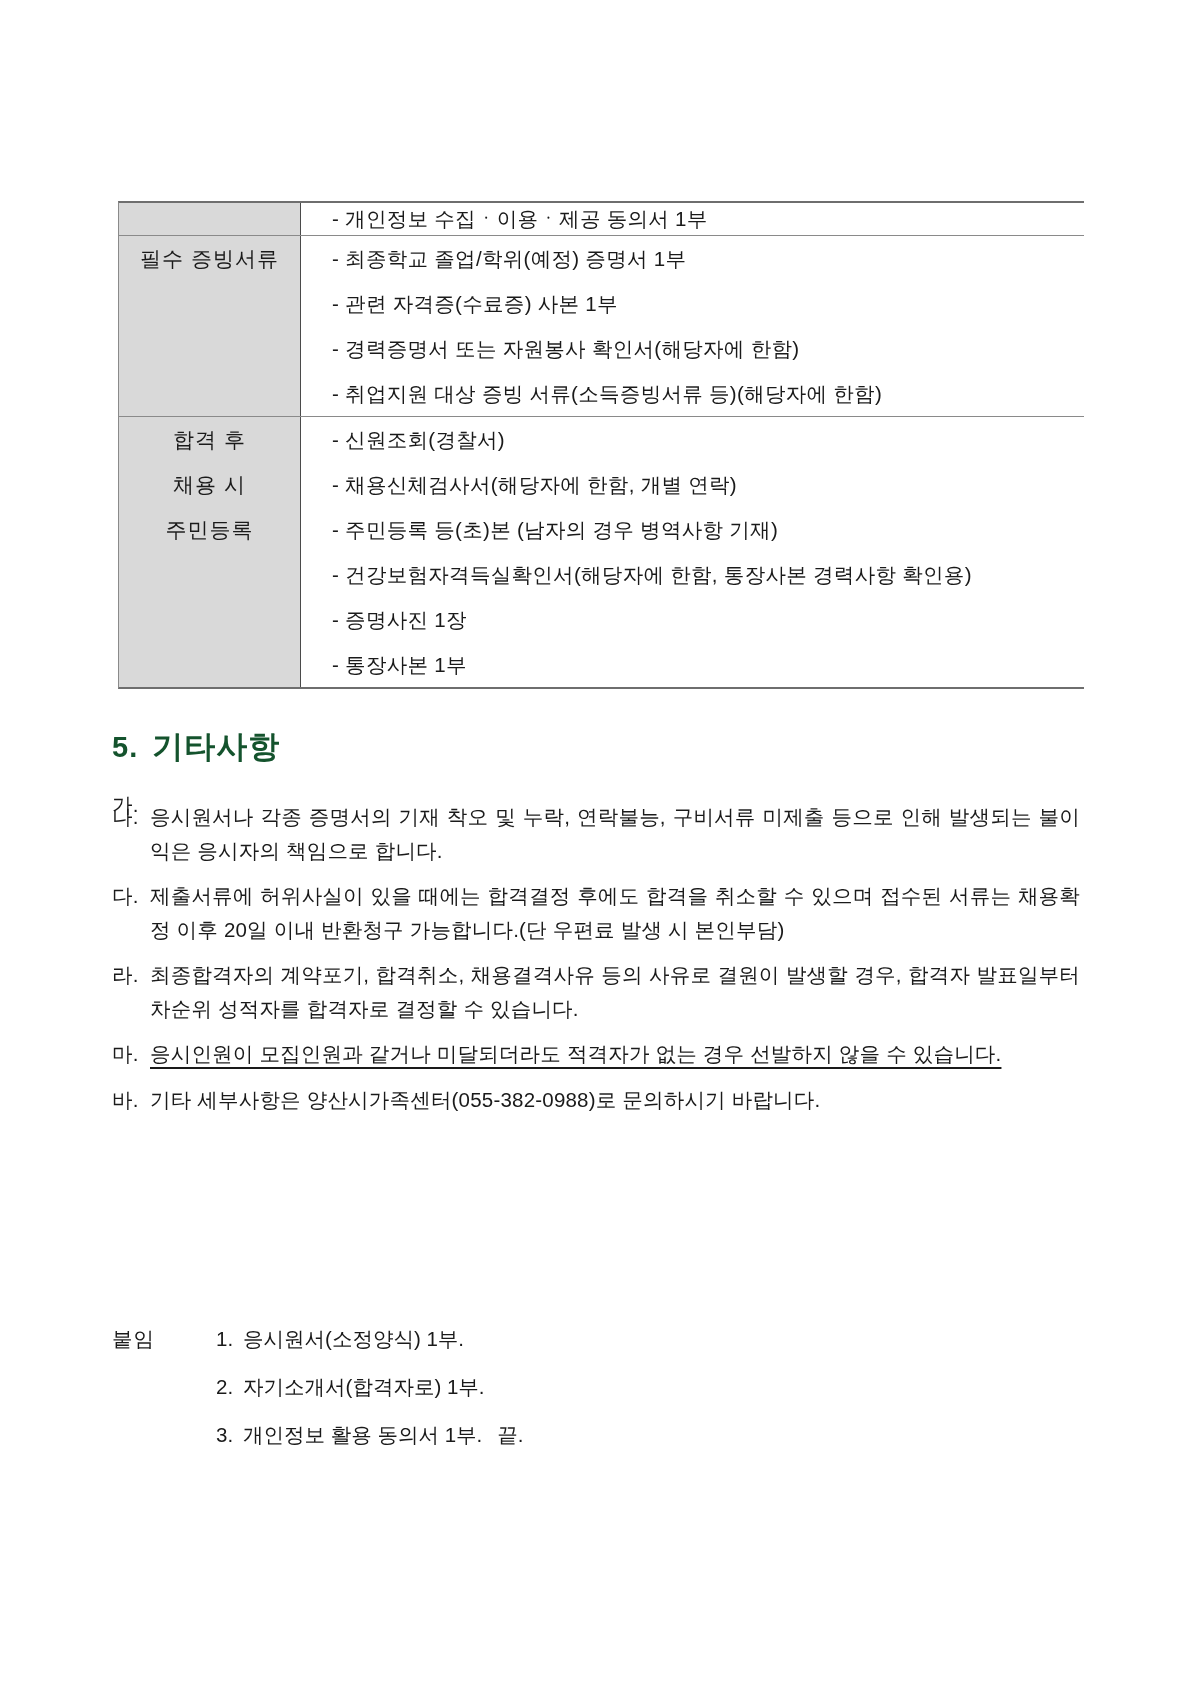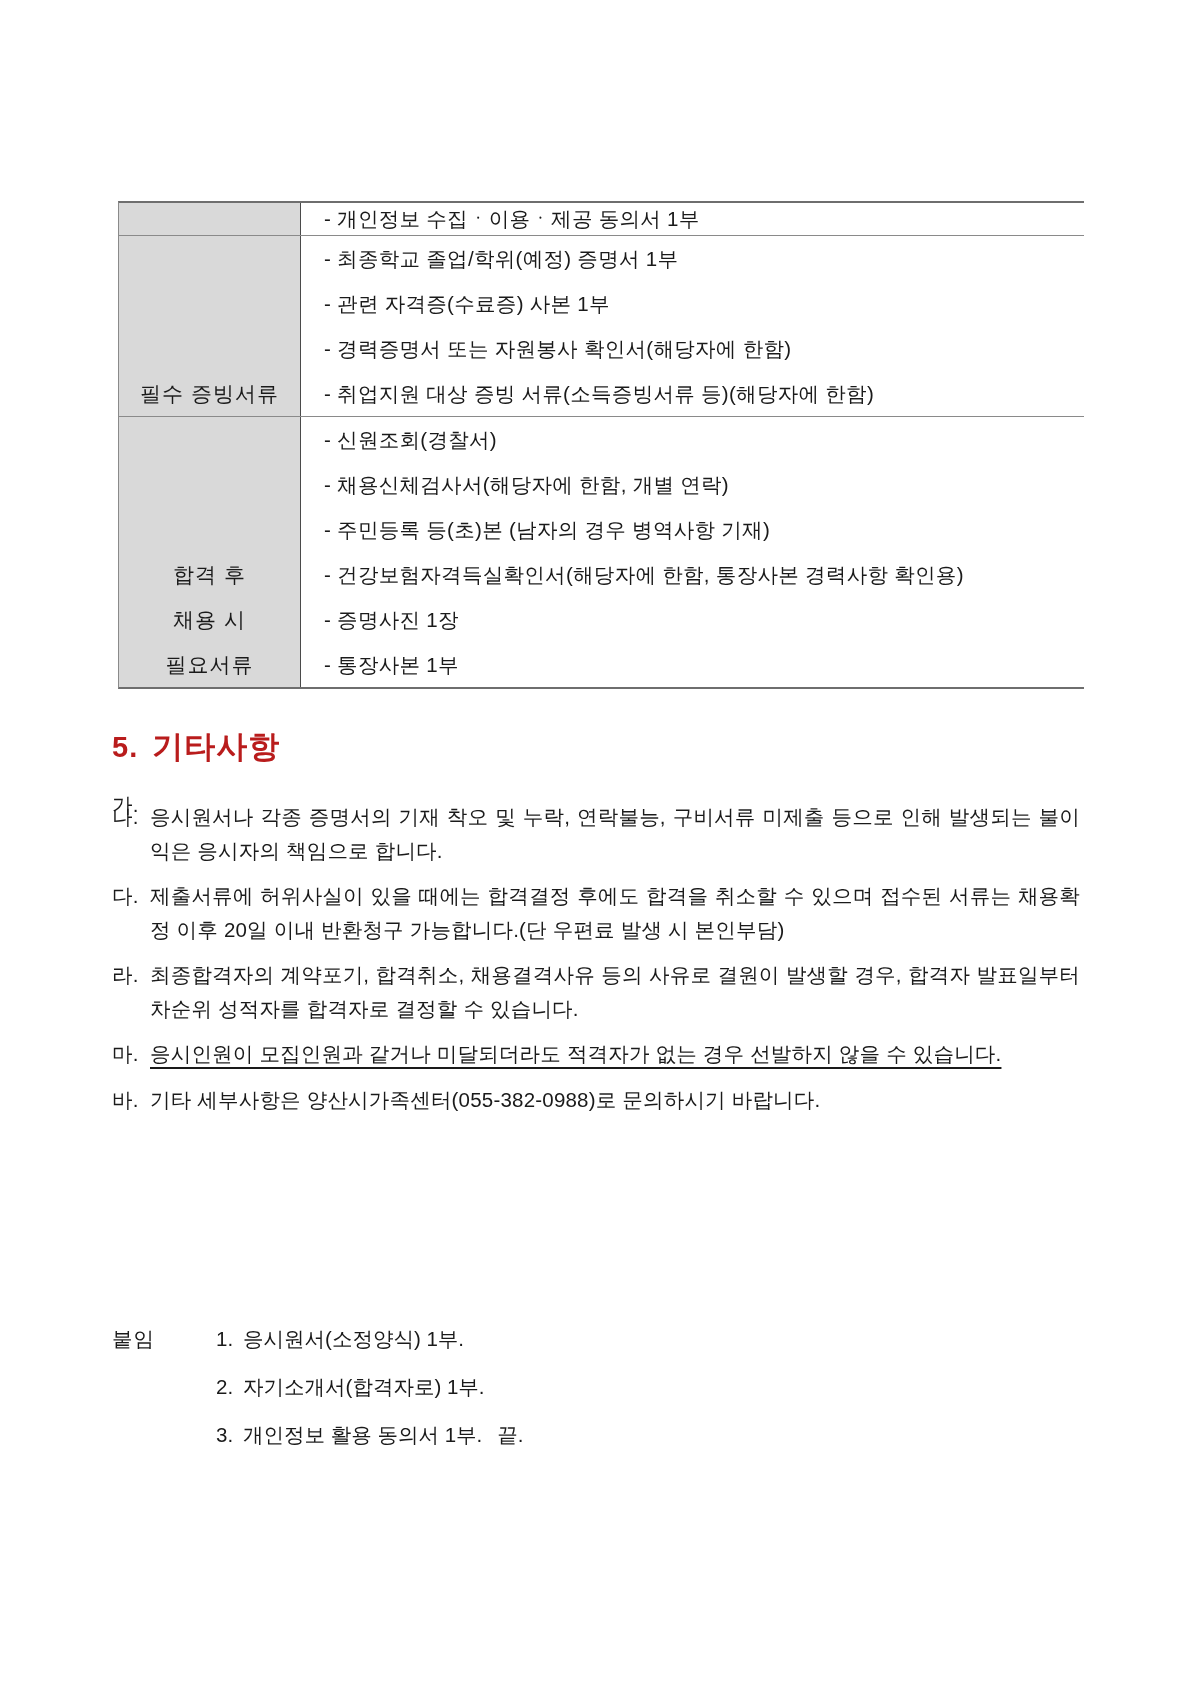--- a/index.html
+++ b/index.html
@@ -11,30 +11,30 @@
   
   .doc-table{
     position:absolute;left:118px;top:201px;width:965px;
     border-top:2px solid #6e6e6e;border-bottom:2px solid #6e6e6e;
     border-left:1px solid #8a8a8a;
   }
   .trow{display:flex;}
   .trow + .trow{border-top:1.5px solid #8a8a8a;}
   .tlabel{
     width:181px;flex:0 0 181px;background:#d9d9d9;border-right:1px solid #4a4a4a;
-    display:flex;flex-direction:column;align-items:center;justify-content:flex-end;
+    display:flex;flex-direction:column;align-items:center;justify-content:flex-start;
     font-size:21px;line-height:45px;letter-spacing:1px;
   }
-  .titems{flex:1;padding-left:23px;display:flex;flex-direction:column;justify-content:center;}
+  .titems{flex:1;padding-left:31px;display:flex;flex-direction:column;justify-content:center;}
   .titem{font-size:20.5px;line-height:45px;white-space:nowrap;letter-spacing:0.3px;}
   .trow-short .titem{line-height:32px;}
   
   .sec-heading{
     position:absolute;left:112px;top:726px;
-    font-size:31px;font-weight:bold;letter-spacing:1px;color:#b91c1c;
+    font-size:31px;font-weight:bold;letter-spacing:1px;color:#14532d;
   }
   .sec-heading .num{margin-right:14px;font-size:29px;}
   
   .notes{position:absolute;left:112px;top:788px;width:968px;}
   .note-item{
     position:relative;padding-left:38px;font-size:20.5px;line-height:33.5px;
     text-align:justify;margin-bottom:12px;letter-spacing:0.2px;
   }
   .note-label{position:absolute;left:0;top:0;}
   .note-text.u{text-decoration:underline;text-underline-offset:6px;text-decoration-thickness:1.5px;}
@@ -64,21 +64,21 @@
         <div class="titem">- 최종학교 졸업/학위(예정) 증명서 1부</div>
         <div class="titem">- 관련 자격증(수료증) 사본 1부</div>
         <div class="titem">- 경력증명서 또는 자원봉사 확인서(해당자에 한함)</div>
         <div class="titem">- 취업지원 대상 증빙 서류(소득증빙서류 등)(해당자에 한함)</div>
       </div>
     </div>
     <div class="trow">
       <div class="tlabel">
         <div class="">합격 후</div>
         <div class="">채용 시</div>
-        <div class="">필요서류</div>
+        <div class="">주민등록</div>
       </div>
       <div class="titems">
         <div class="titem">- 신원조회(경찰서)</div>
         <div class="titem">- 채용신체검사서(해당자에 한함, 개별 연락)</div>
         <div class="titem">- 주민등록 등(초)본 (남자의 경우 병역사항 기재)</div>
         <div class="titem">- 건강보험자격득실확인서(해당자에 한함, 통장사본 경력사항 확인용)</div>
         <div class="titem">- 증명사진 1장</div>
         <div class="titem">- 통장사본 1부</div>
       </div>
     </div>

